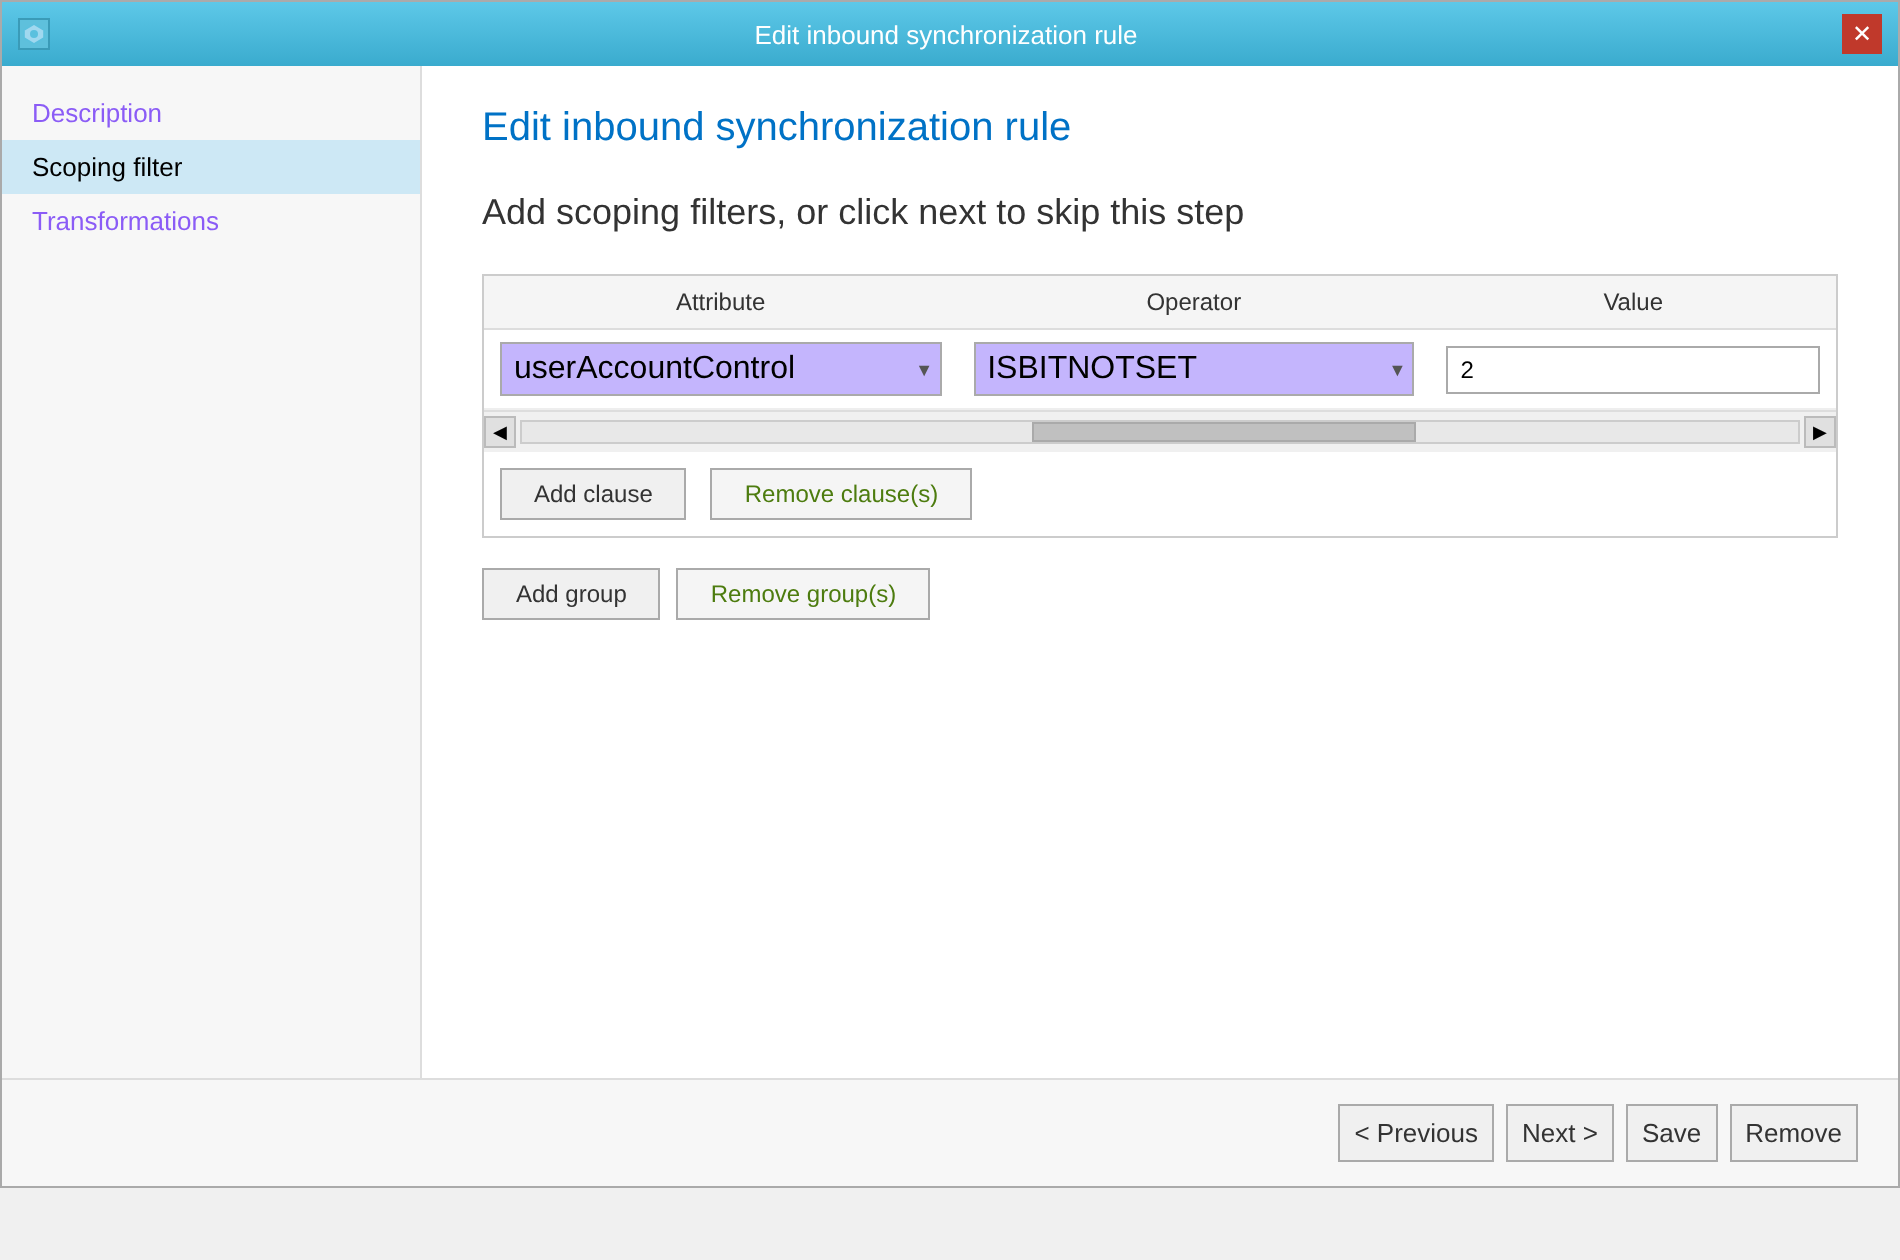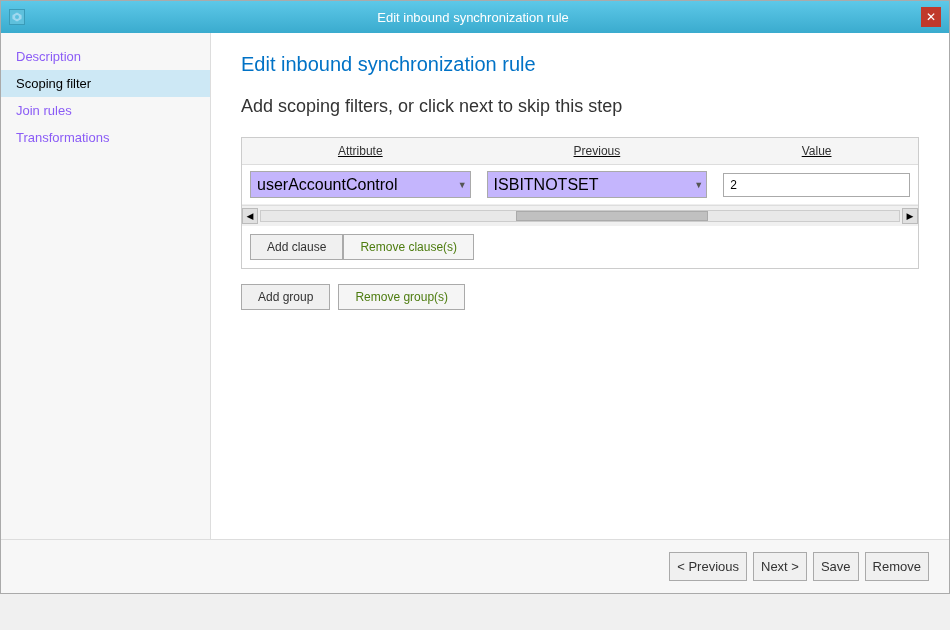--- a/index.html
+++ b/index.html
@@ -107,21 +107,20 @@
       margin-bottom: 20px;
     }
     .filter-group {
       border: 1px solid #ccc;
       background: #fff;
       margin-bottom: 15px;
     }
     .filter-table {
       width: 100%;
       border-collapse: collapse;
-      text-decoration: underline;
     }
     .filter-table th {
       background: #f5f5f5;
       border-bottom: 1px solid #ddd;
       padding: 6px 10px;
       font-weight: normal;
       text-align: center;
       color: #333;
       font-size: 12px;
     }
@@ -192,21 +191,21 @@
     .scroll-thumb {
       position: absolute;
       left: 40%;
       width: 30%;
       height: 100%;
       background: #c0c0c0;
       border: 1px solid #aaa;
     }
     .clause-buttons {
       display: flex;
-      gap: 0;
+      gap: 12px;
       padding: 8px;
     }
     .btn {
       padding: 5px 16px;
       border: 1px solid #aaa;
       background: #f0f0f0;
       cursor: pointer;
       font-size: 12px;
       color: #333;
     }
@@ -255,34 +254,33 @@
     <div class="title-controls">
       <div class="title-btn close-btn">✕</div>
     </div>
   </div>
 
   <div class="content-area">
 
     <div class="sidebar">
       <div class="sidebar-item">Description</div>
       <div class="sidebar-item active">Scoping filter</div>
-      <div class="sidebar-item">Join rules</div>
       <div class="sidebar-item">Transformations</div>
     </div>
 
     <div class="main-content">
       <h1 class="page-title">Edit inbound synchronization rule</h1>
       <p class="step-description">Add scoping filters, or click next to skip this step</p>
 
       <div class="filter-group">
         <table class="filter-table">
           <thead>
             <tr>
               <th class="col-attribute">Attribute</th>
-              <th class="col-operator">Previous</th>
+              <th class="col-operator">Operator</th>
               <th class="col-value">Value</th>
             </tr>
           </thead>
           <tbody>
             <tr>
               <td class="col-attribute">
                 <div class="select-wrapper">
                   <select class="filter-select">
                     <option>userAccountControl</option>
                   </select>

